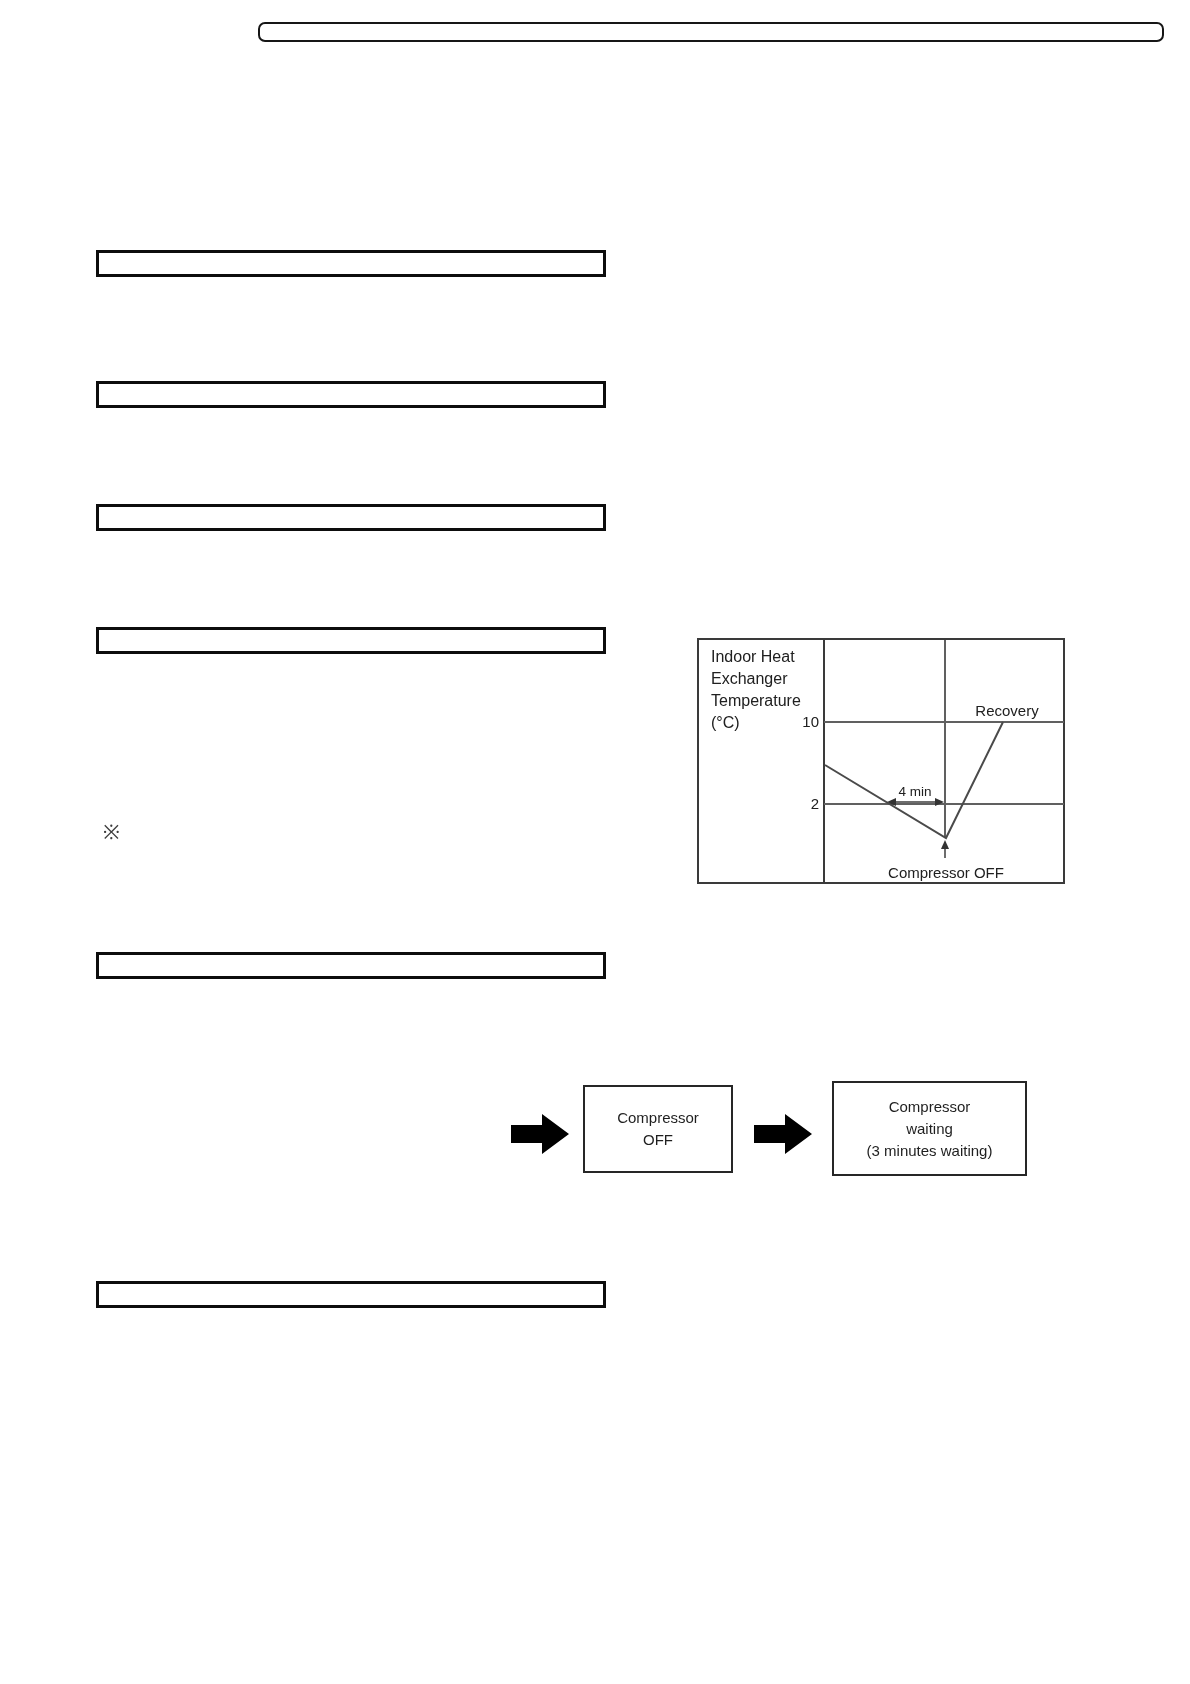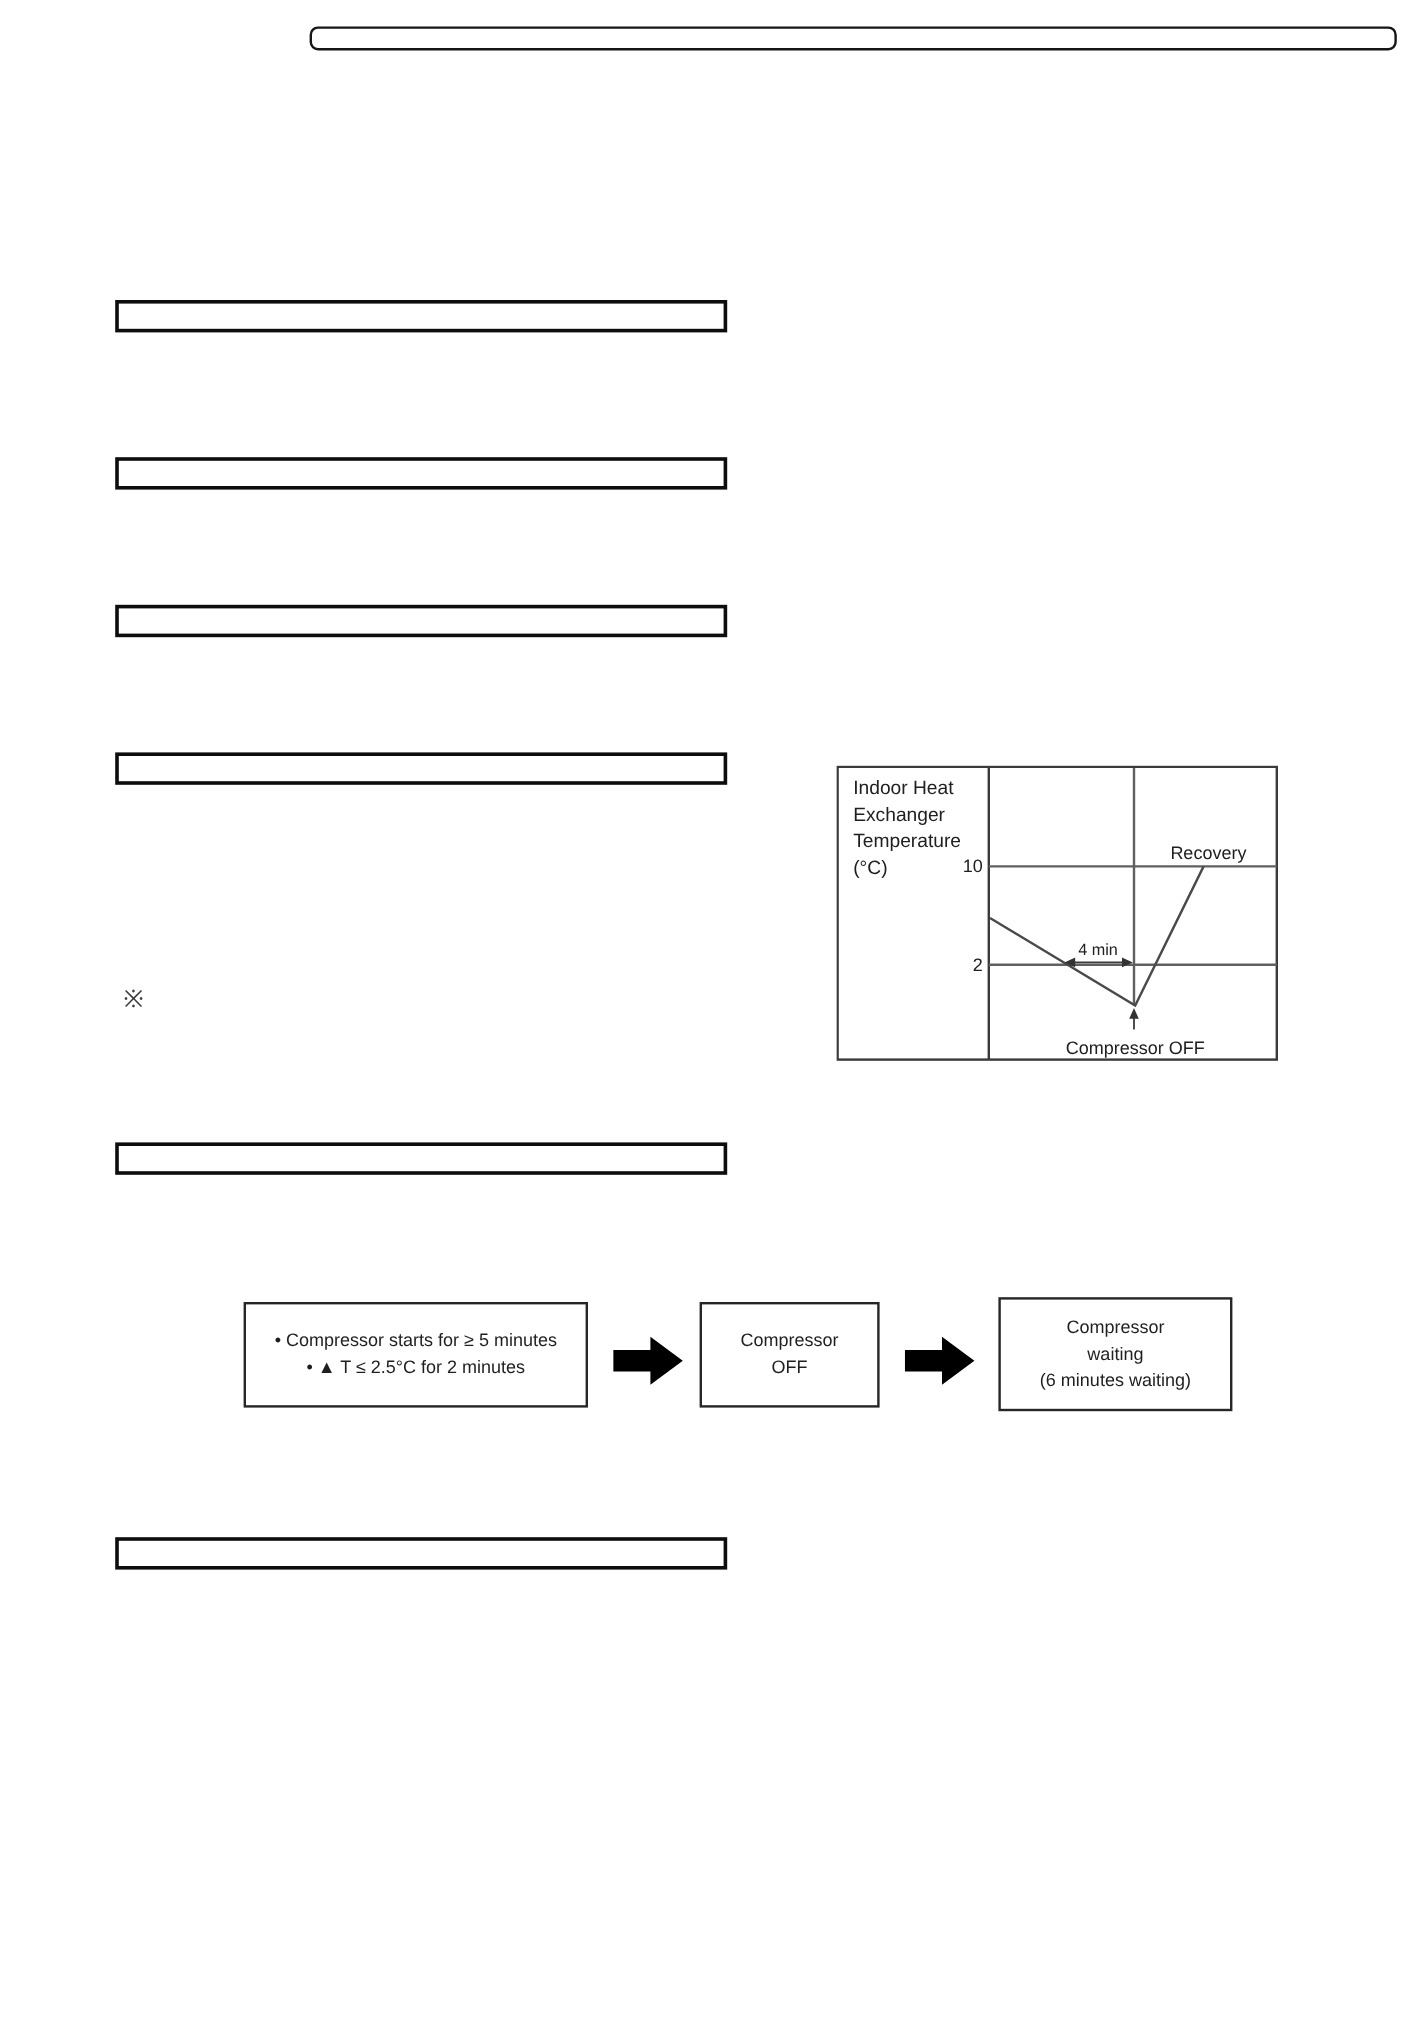--- a/index.html
+++ b/index.html
@@ -80,37 +80,33 @@
       <tspan x="14" y="68">Temperature</tspan>
       <tspan x="14" y="90">(°C)</tspan>
     </text>
     <text class="ctick" x="122" y="89" text-anchor="end">10</text>
     <text class="ctick" x="122" y="171" text-anchor="end">2</text>
     <text class="ctick" x="310" y="78" text-anchor="middle">Recovery</text>
     <text class="csmall" x="218" y="158" text-anchor="middle">4 min</text>
     <text class="ctick" x="249" y="240" text-anchor="middle">Compressor OFF</text>
   </svg>
 
-  <div class="fbox fbox-1">
-    <div>• Compressor starts for ≥ 5 minutes</div>
-    <div>• ▲ T ≤ 2.5°C for 2 minutes</div>
-  </div>
 
   <svg class="farrow farrow-1" viewBox="0 0 60 48">
     <polygon points="0,15 31,15 31,4 58,24 31,44 31,33 0,33"></polygon>
   </svg>
 
   <div class="fbox fbox-2">
     <div>Compressor</div>
     <div>OFF</div>
   </div>
 
   <svg class="farrow farrow-2" viewBox="0 0 60 48">
     <polygon points="0,15 31,15 31,4 58,24 31,44 31,33 0,33"></polygon>
   </svg>
 
   <div class="fbox fbox-3">
     <div>Compressor</div>
     <div>waiting</div>
-    <div>(6 minutes waiting)</div>
+    <div>(3 minutes waiting)</div>
   </div>
 
 </div>
 
 </body></html>

